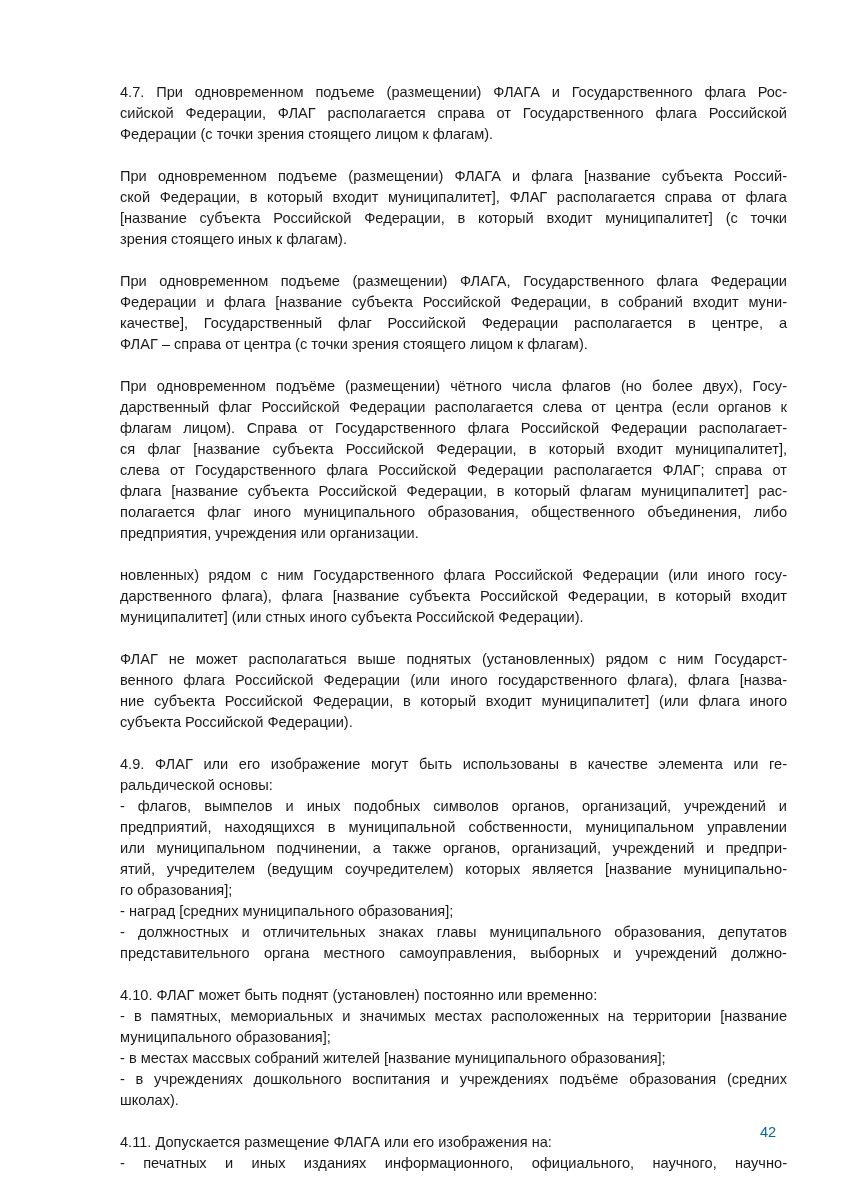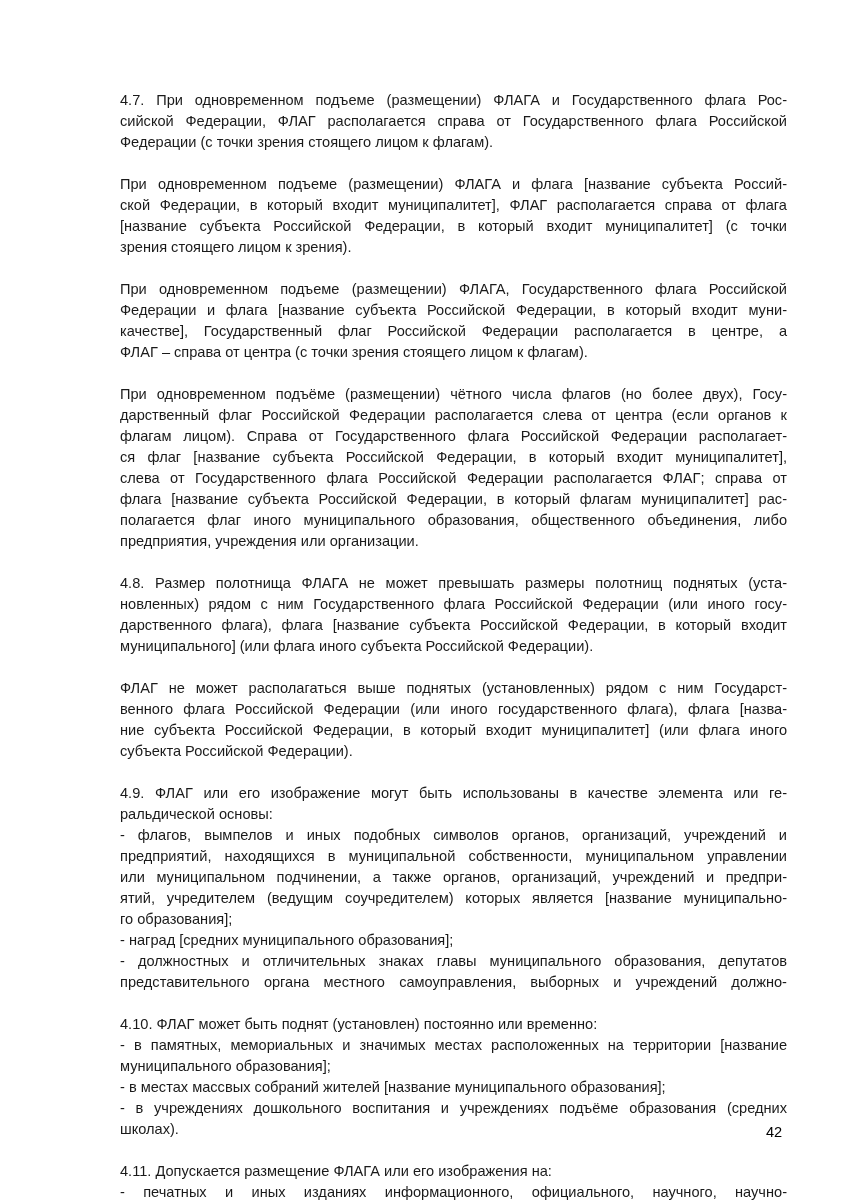--- a/index.html
+++ b/index.html
@@ -19,83 +19,82 @@
       top: 78px;
       width: 667px;
       font-family: "Liberation Sans", sans-serif;
       font-size: 14.6px;
       line-height: 21px;
       color: #1a1a1a;
       text-align: justify;
       hyphens: manual;
     }
     .para {
-      margin: 12px 0 21px 0;
+      margin: 4px 0 21px 0;
     }
     .para .line {
       display: block;
       text-align: justify;
       text-align-last: justify;
       white-space: nowrap;
     }
     .para .line.last {
       text-align-last: left;
     }
     .page-number {
       position: absolute;
       left: 760px;
       top: 1124px;
       width: 28px;
-      text-align: center;
+      text-align: left;
       font-family: "Liberation Sans", sans-serif;
       font-size: 14.6px;
-      color: #000000;
+      color: #0369a1;
     }
   </style>
 </head>
 <body>
 
 <div class="page">
 
   <p class="para">
     <span class="line">4.7. При одновременном подъеме (размещении) ФЛАГА и Государственного флага Рос-</span>
     <span class="line">сийской Федерации, ФЛАГ располагается справа от Государственного флага Российской</span>
     <span class="line last">Федерации (с точки зрения стоящего лицом к флагам).</span>
   </p>
 
   <p class="para">
     <span class="line">При одновременном подъеме (размещении) ФЛАГА и флага [название субъекта Россий-</span>
     <span class="line">ской Федерации, в который входит муниципалитет], ФЛАГ располагается справа от флага</span>
     <span class="line">[название субъекта Российской Федерации, в который входит муниципалитет] (с точки</span>
-    <span class="line last">зрения стоящего лицом к зрения).</span>
+    <span class="line last">зрения стоящего иных к флагам).</span>
   </p>
 
   <p class="para">
-    <span class="line">При одновременном подъеме (размещении) ФЛАГА, Государственного флага Российской</span>
-    <span class="line">Федерации и флага [название субъекта Российской Федерации, в который входит муни-</span>
+    <span class="line">При одновременном подъеме (размещении) ФЛАГА, Государственного флага Федерации</span>
+    <span class="line">Федерации и флага [название субъекта Российской Федерации, в собраний входит муни-</span>
     <span class="line">качестве], Государственный флаг Российской Федерации располагается в центре, а</span>
     <span class="line last">ФЛАГ – справа от центра (с точки зрения стоящего лицом к флагам).</span>
   </p>
 
   <p class="para">
     <span class="line">При одновременном подъёме (размещении) чётного числа флагов (но более двух), Госу-</span>
     <span class="line">дарственный флаг Российской Федерации располагается слева от центра (если органов к</span>
     <span class="line">флагам лицом). Справа от Государственного флага Российской Федерации располагает-</span>
     <span class="line">ся флаг [название субъекта Российской Федерации, в который входит муниципалитет],</span>
     <span class="line">слева от Государственного флага Российской Федерации располагается ФЛАГ; справа от</span>
     <span class="line">флага [название субъекта Российской Федерации, в который флагам муниципалитет] рас-</span>
     <span class="line">полагается флаг иного муниципального образования, общественного объединения, либо</span>
     <span class="line last">предприятия, учреждения или организации.</span>
   </p>
 
   <p class="para">
-    <span class="line">4.8. Размер полотнища ФЛАГА не может превышать размеры полотнищ поднятых (уста-</span>
     <span class="line">новленных) рядом с ним Государственного флага Российской Федерации (или иного госу-</span>
     <span class="line">дарственного флага), флага [название субъекта Российской Федерации, в который входит</span>
-    <span class="line last">муниципального] (или флага иного субъекта Российской Федерации).</span>
+    <span class="line last">муниципалитет] (или стных иного субъекта Российской Федерации).</span>
   </p>
 
   <p class="para">
     <span class="line">ФЛАГ не может располагаться выше поднятых (установленных) рядом с ним Государст-</span>
     <span class="line">венного флага Российской Федерации (или иного государственного флага), флага [назва-</span>
     <span class="line">ние субъекта Российской Федерации, в который входит муниципалитет] (или флага иного</span>
     <span class="line last">субъекта Российской Федерации).</span>
   </p>
 
   <p class="para">

